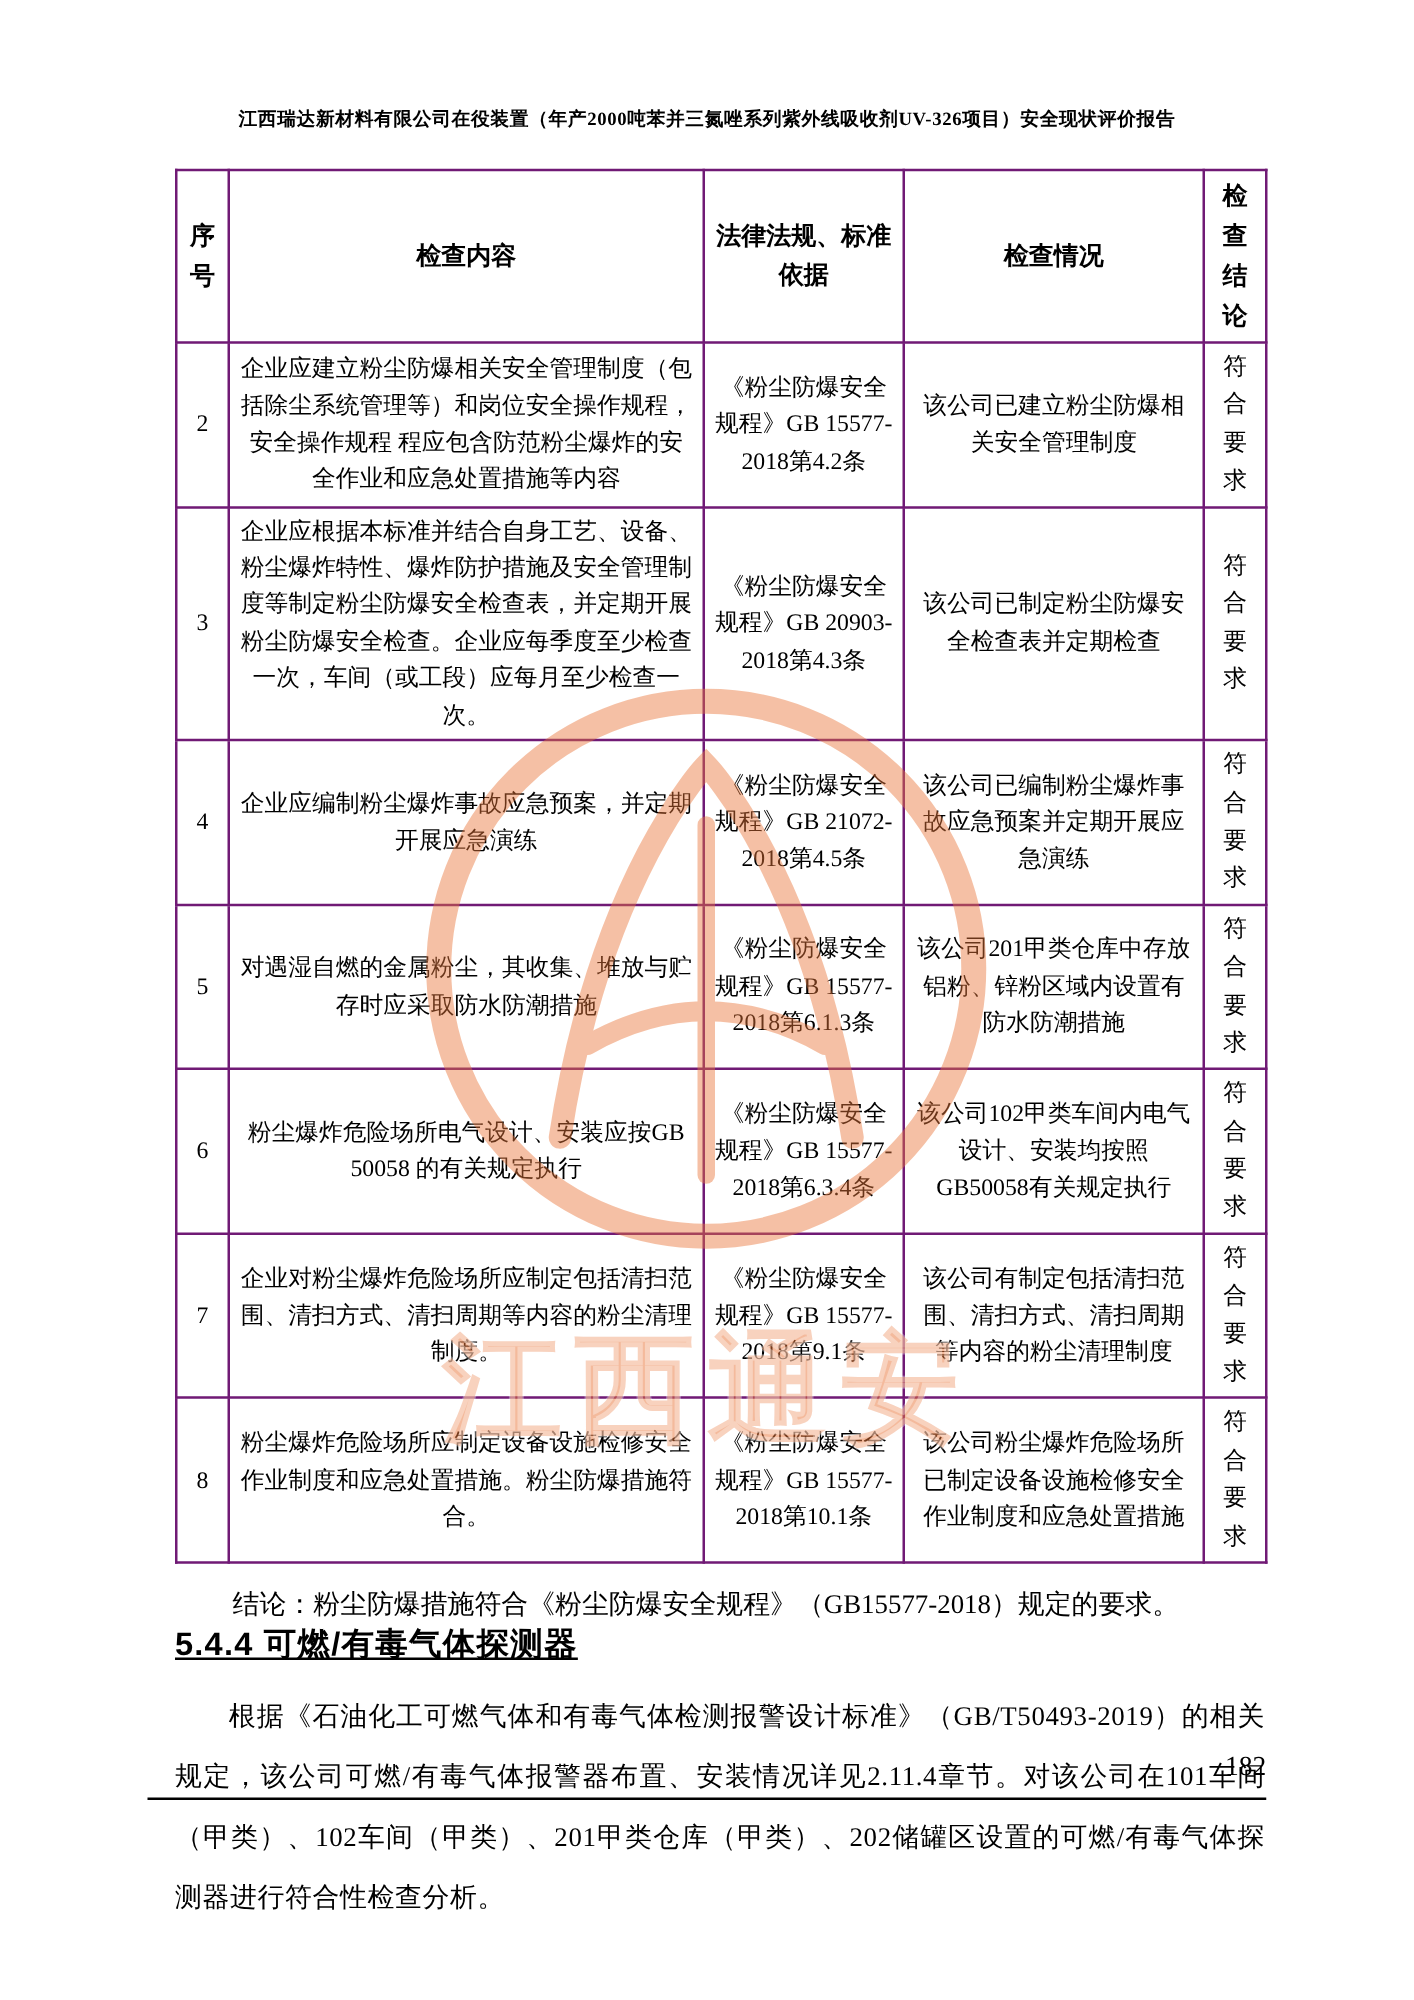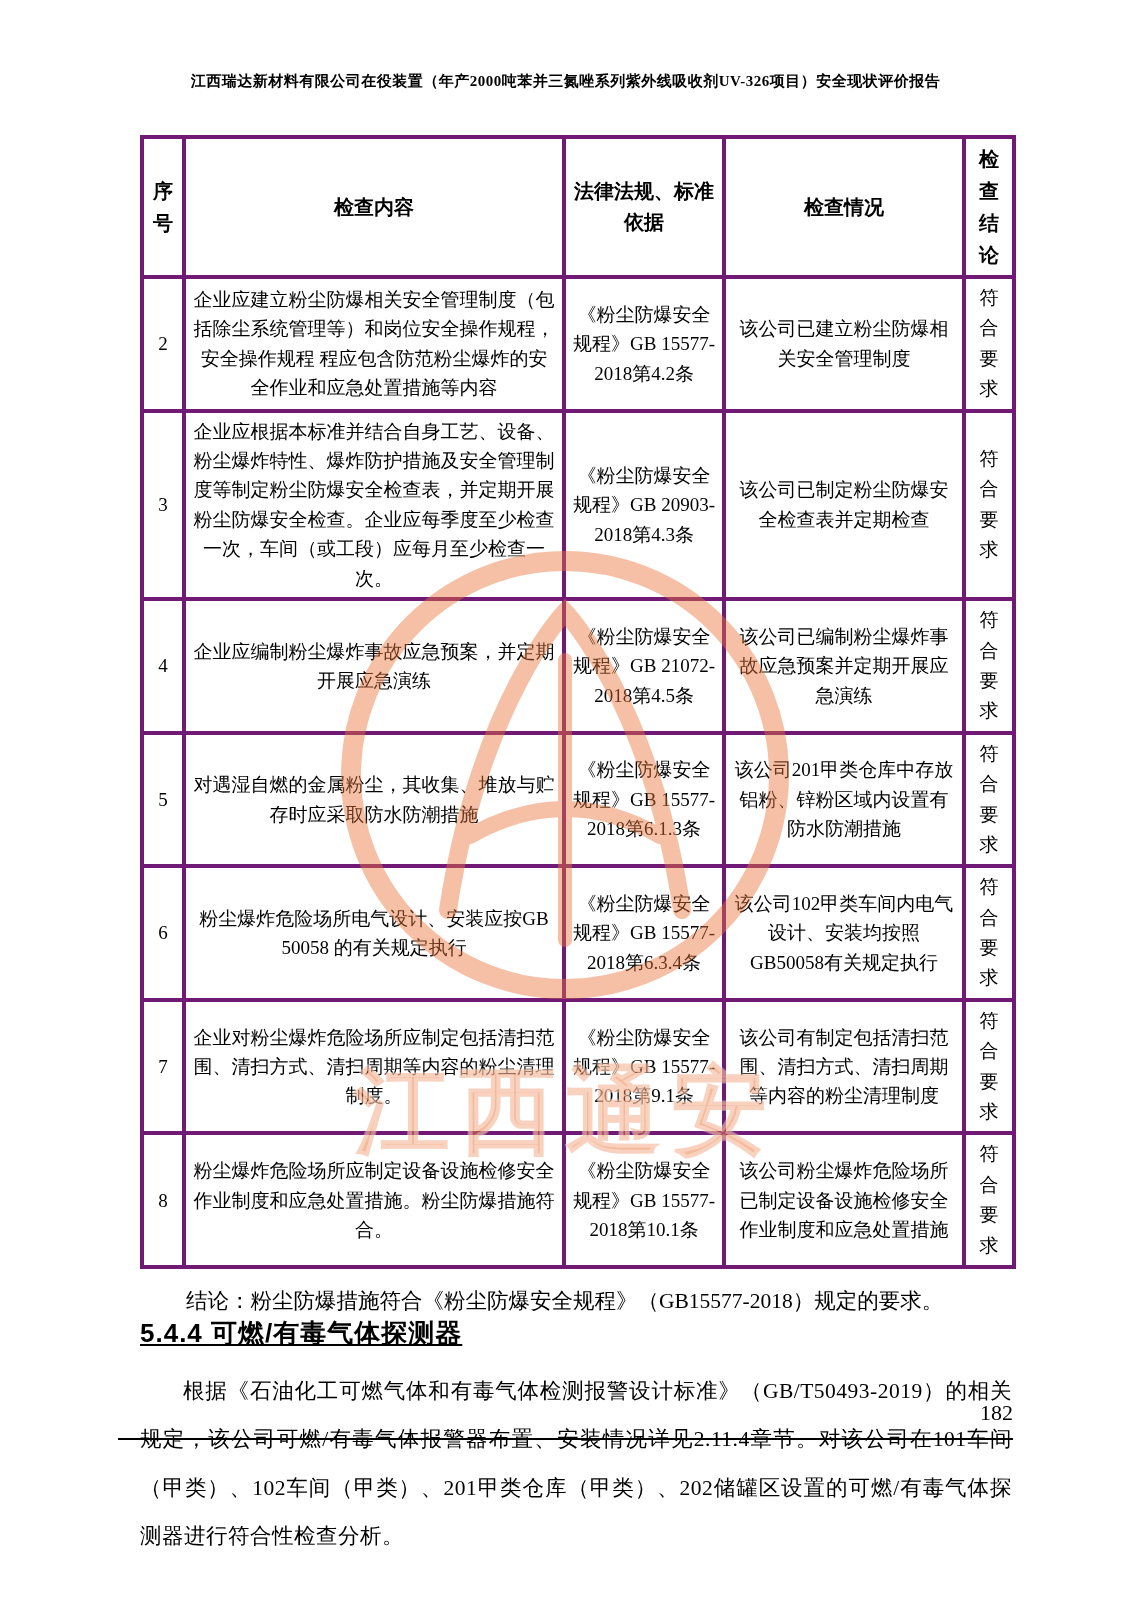--- a/index.html
+++ b/index.html
@@ -8,37 +8,37 @@
   .page {
     position:relative;
     width:1131px; height:1600px;
     background:#ffffff;
     margin:0 auto;
     font-family:"Liberation Serif","DejaVu Serif",serif;
     color:#000;
     overflow:hidden;
   }
   .doc-header {
-    position:absolute; top:72px; left:0; right:0;
+    position:absolute; top:86px; left:0; right:0;
     text-align:center;
     font-size:15px;
     font-weight:bold;
     letter-spacing:0.5px;
   }
   .content {
     position:absolute; top:135px; left:140px; width:872px;
     z-index:1;
   }
   table.check-table {
     width:872px;
     border-collapse:collapse;
     table-layout:fixed;
   }
   table.check-table th, table.check-table td {
-    border:4px solid #701a75;
+    border:2px solid #701a75;
     vertical-align:middle;
     text-align:center;
     padding:4px 7px;
     font-size:19px;
     line-height:1.55;
   }
   table.check-table th {
     font-weight:bold;
     font-size:20px;
   }

